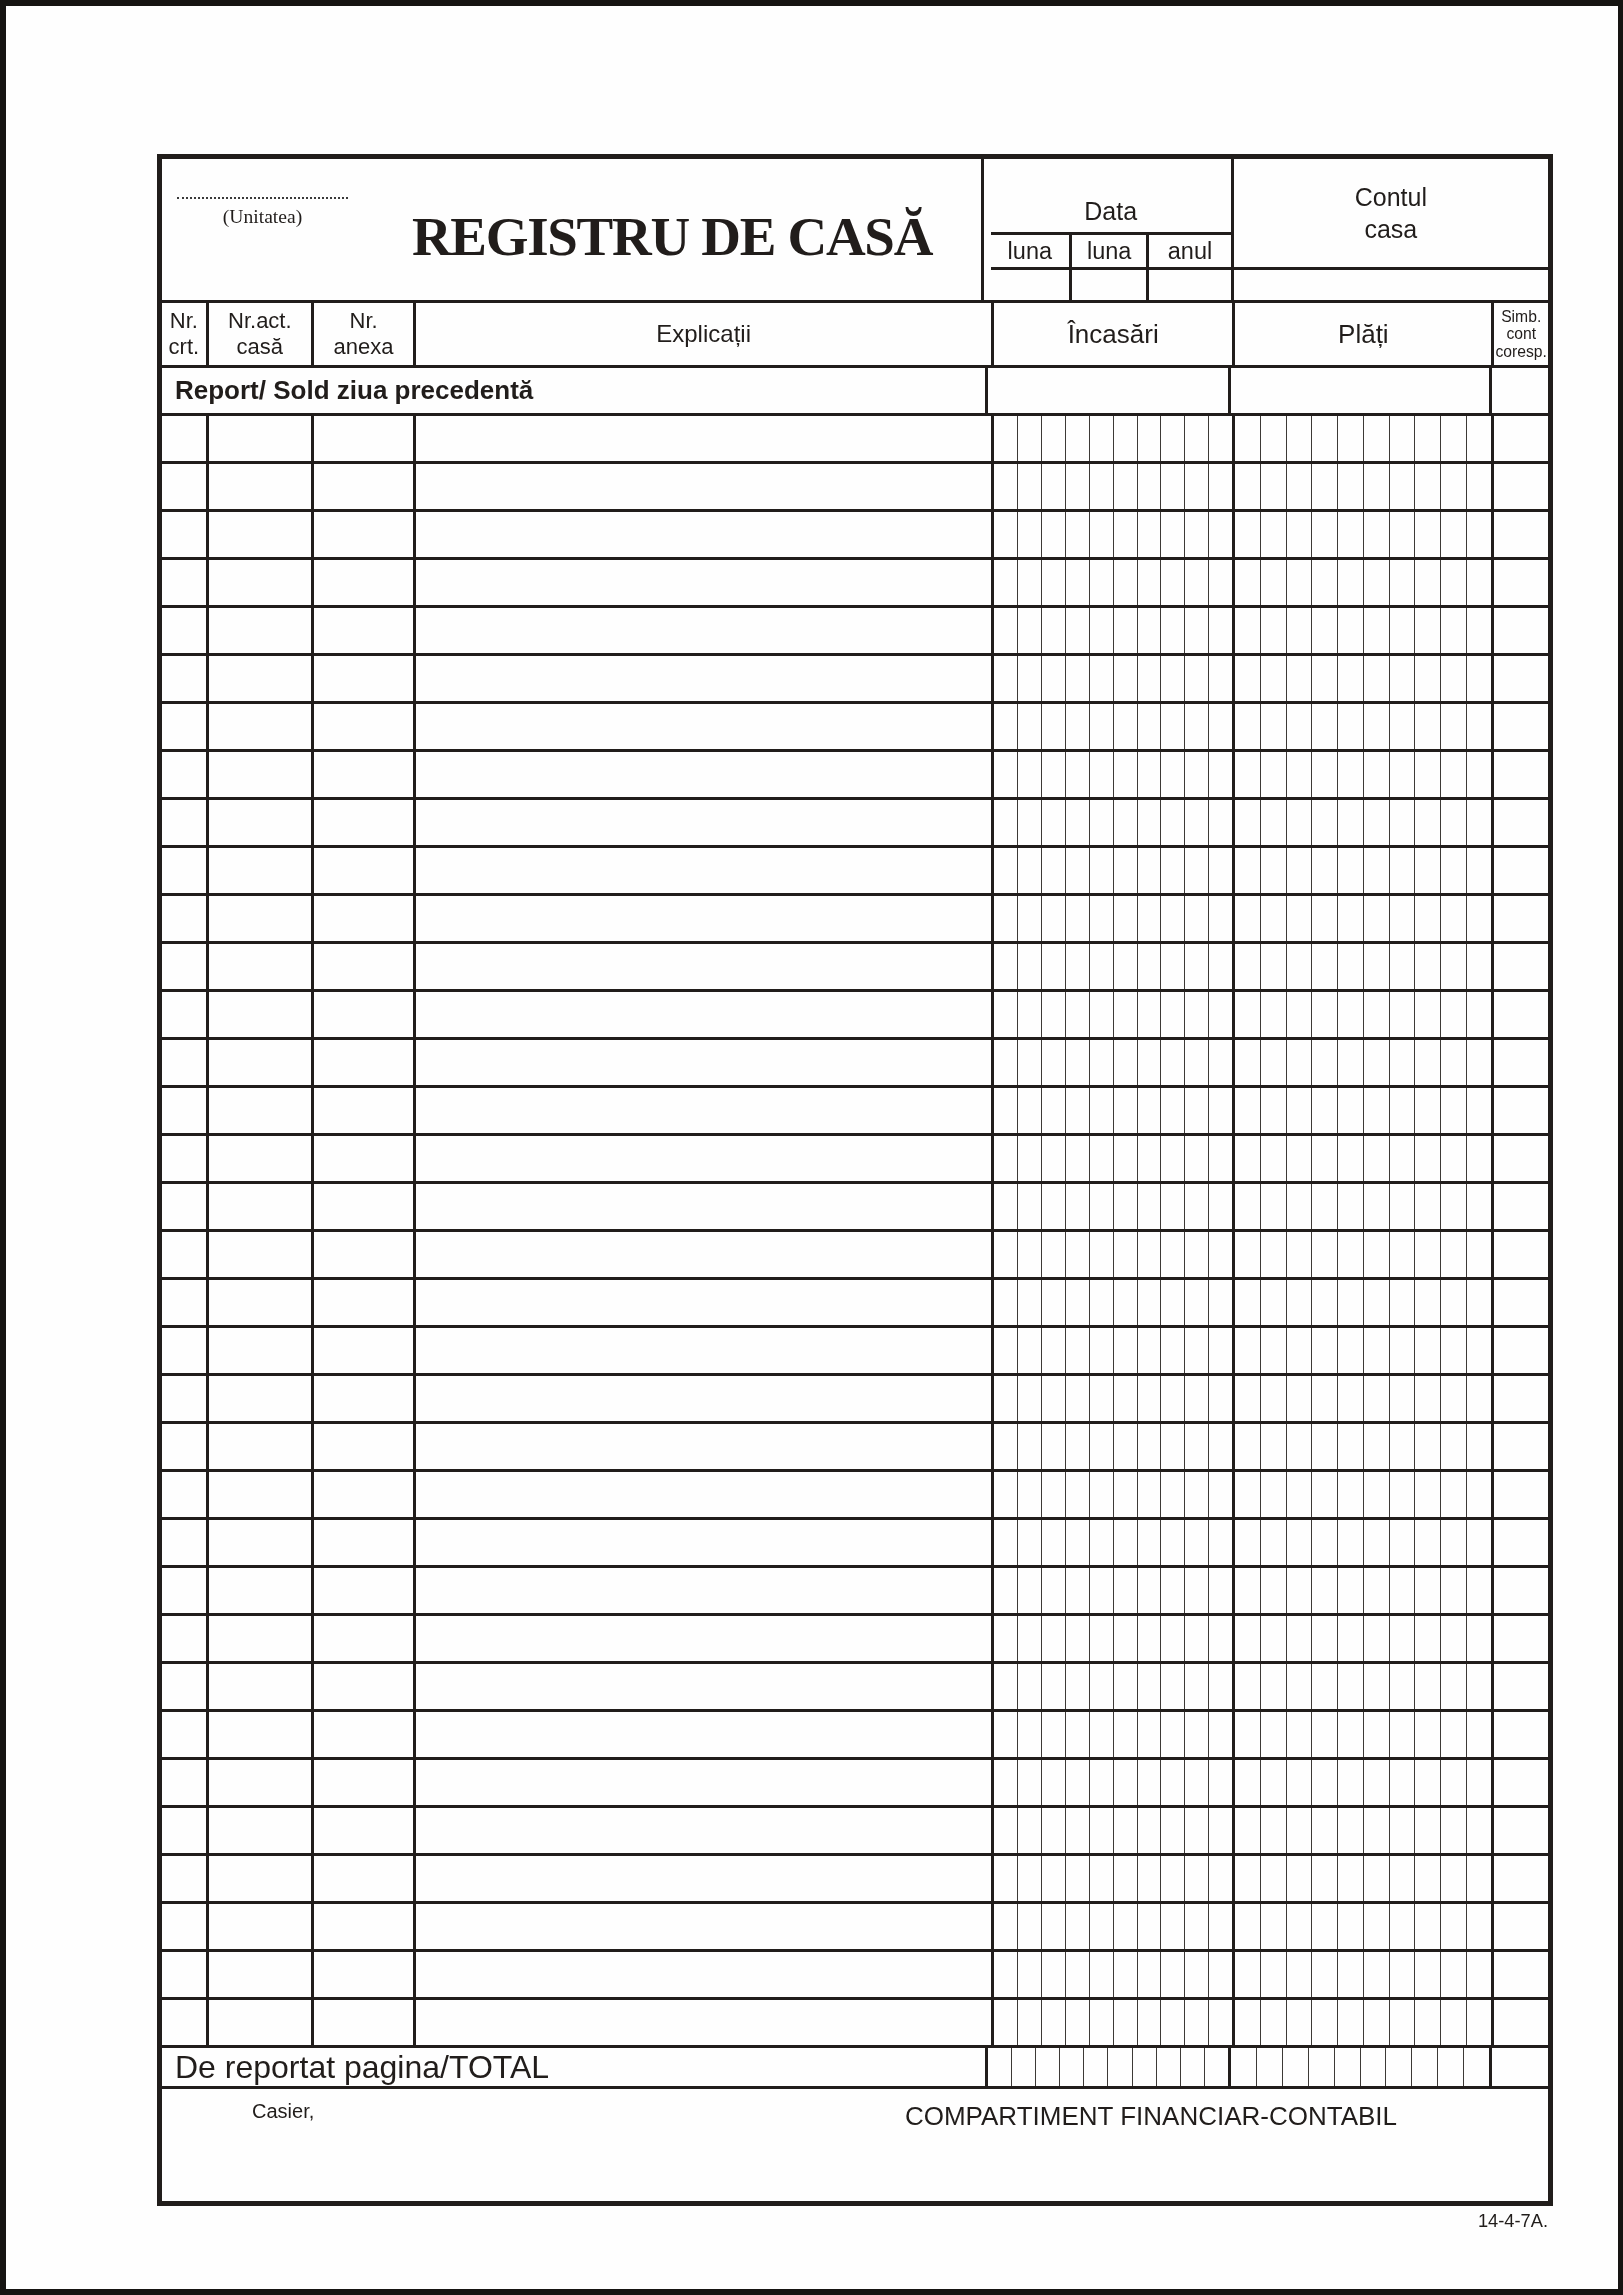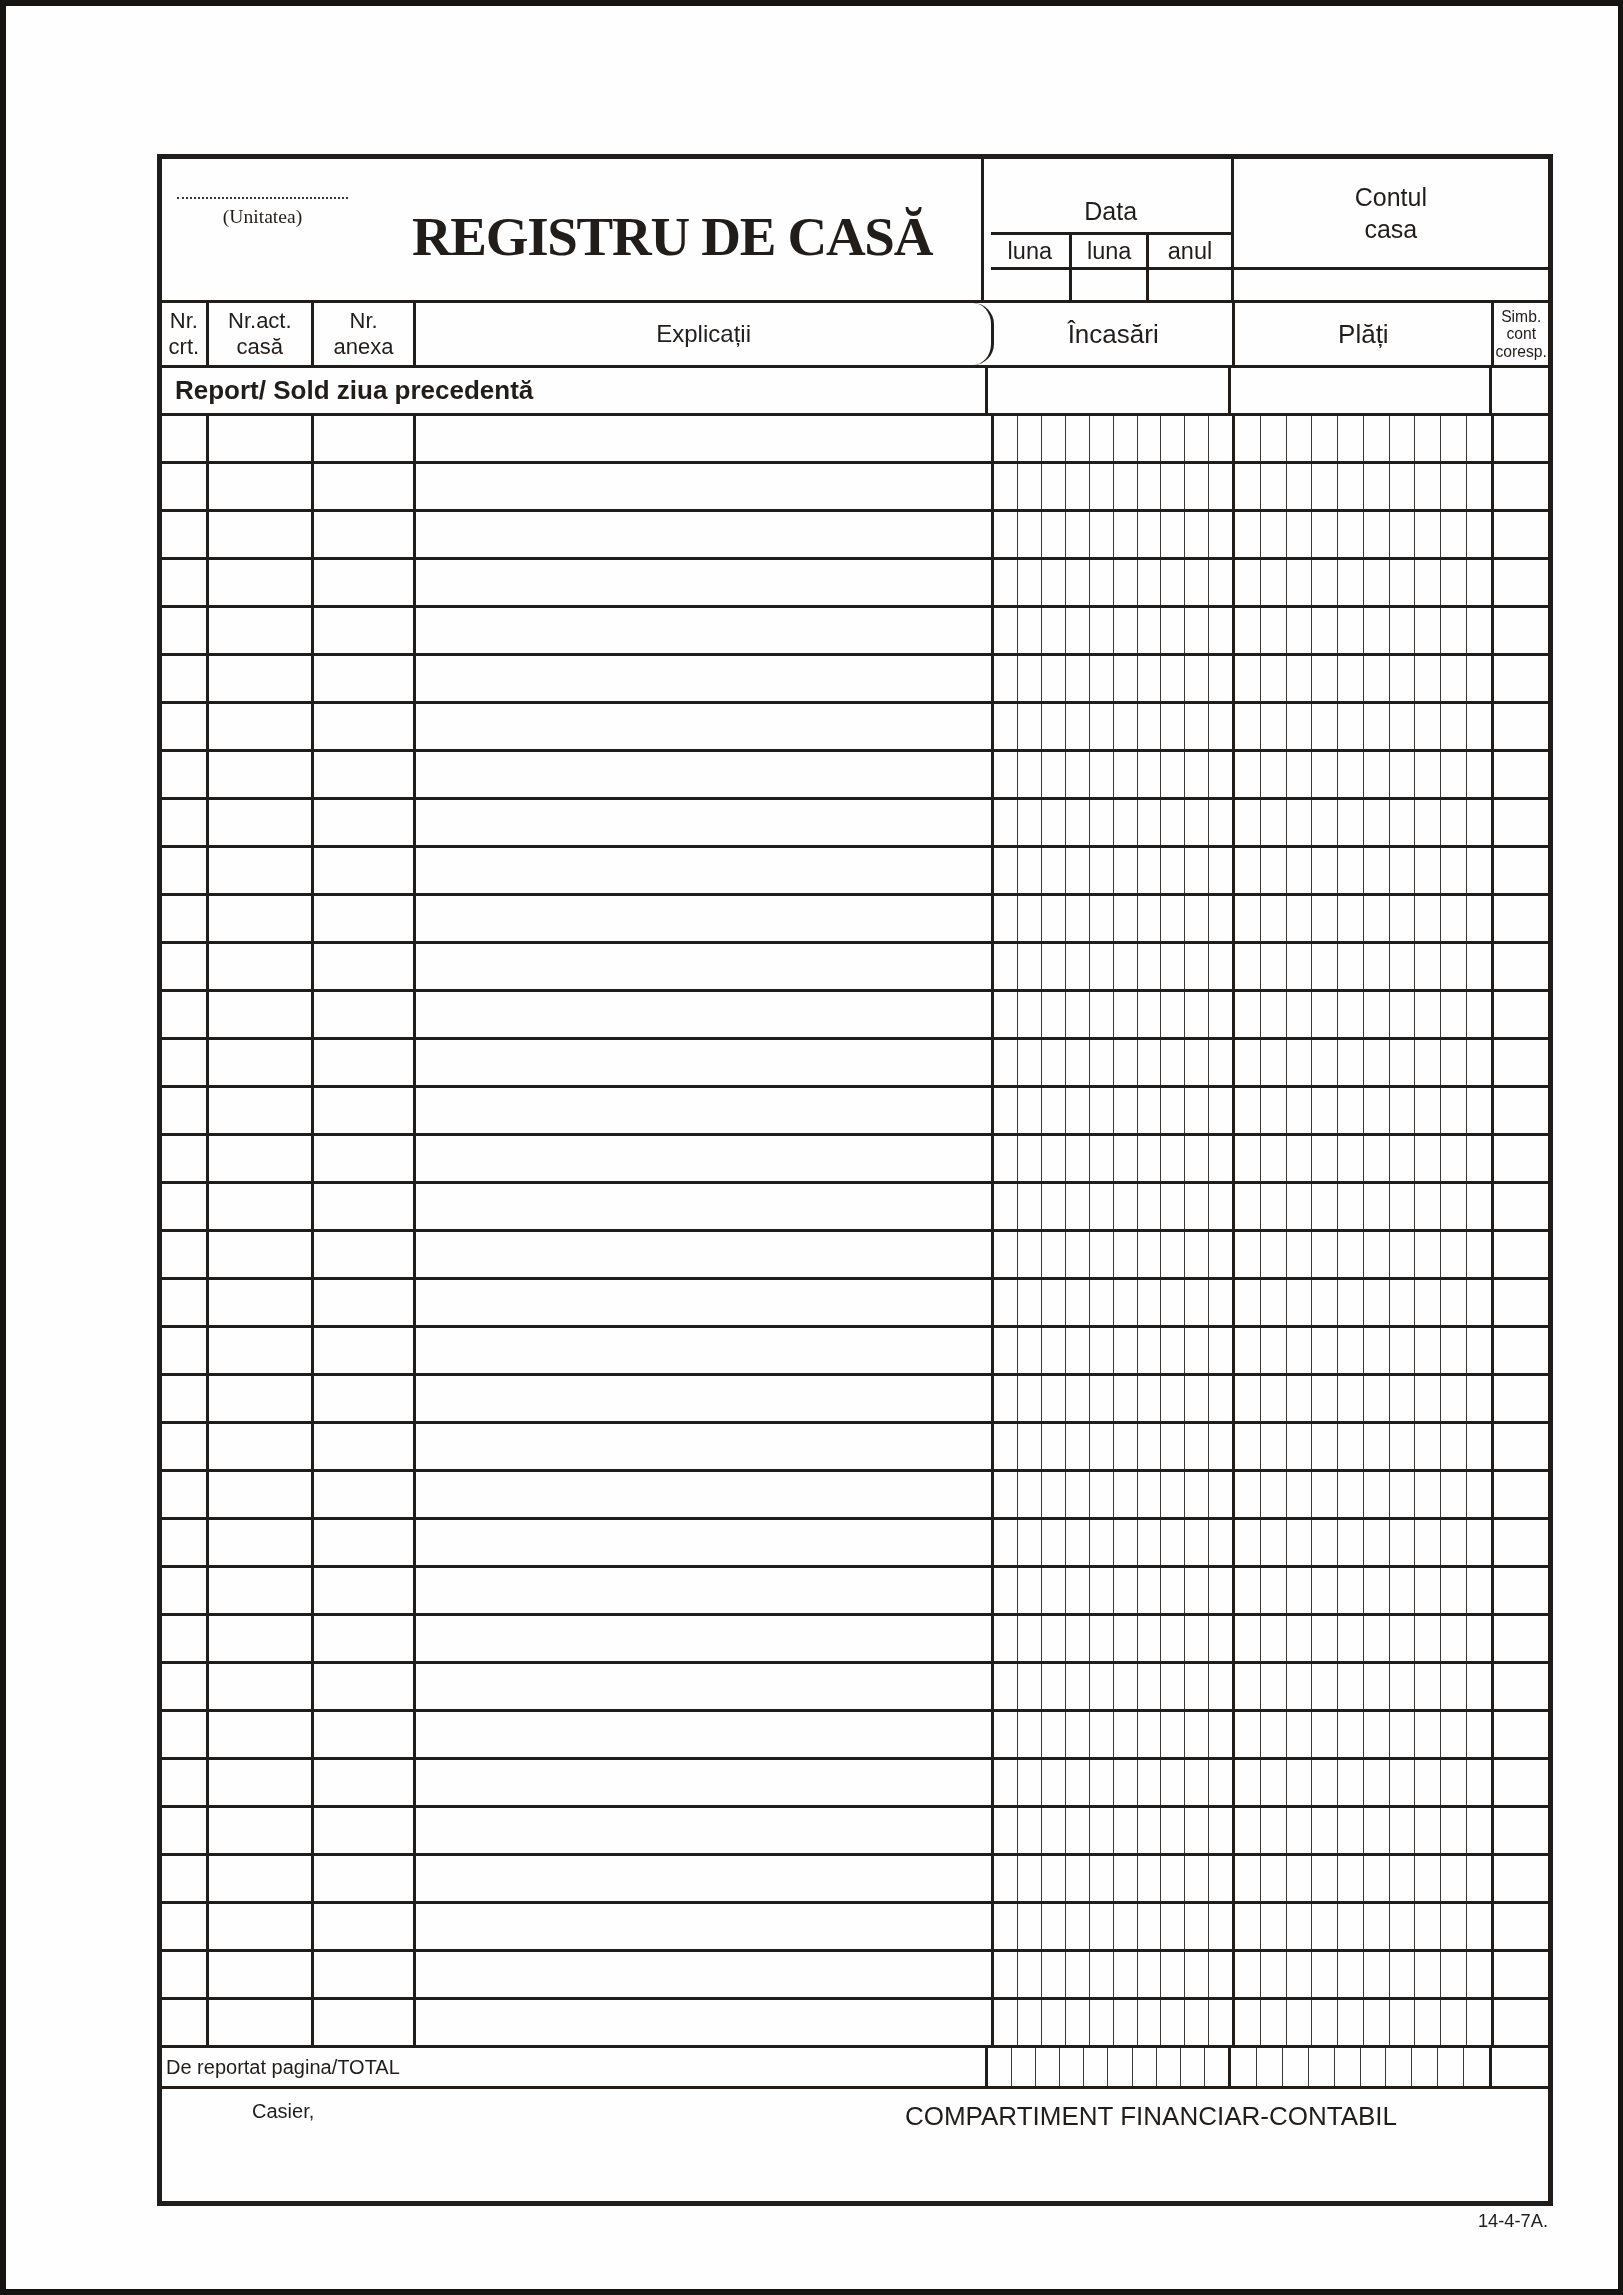--- a/index.html
+++ b/index.html
@@ -39,27 +39,27 @@
   .acct-empty{flex:1;}
   
   .trow,.thead-row{display:flex;border-bottom:3.3px solid var(--ink);flex:0 0 auto;}
   .cell,.th{border-right:3.3px solid var(--ink);height:100%;}
   .c1{width:47px;}.c2{width:106px;}.c3{width:103px;}.c4{width:582px;}
   .c5{width:243px;}.c6{width:261px;}.c7{width:54px;border-right:none;}
   .merged{width:826px;}
   .thead-row{height:65px;}
   .th{display:flex;flex-direction:column;justify-content:center;font-size:22px;line-height:1.18;text-align:center;}
   .th.big{font-size:26px;}
-  .th.expl{font-size:24px;border-radius:21px;}
+  .th.expl{font-size:24px;}
   .th.small{font-size:15.7px;line-height:1.12;}
   .report-row{height:52px;}
   .report-label{display:flex;align-items:center;padding-left:13px;font-size:26px;font-weight:bold;}
   .trow{height:48px;}
   .carry-row{height:41px;display:flex;border-bottom:3.3px solid var(--ink);flex:0 0 auto;}
-  .carry-label{display:flex;align-items:center;padding-left:4px;font-size:20px;}
+  .carry-label{display:flex;align-items:center;padding-left:13px;font-size:32px;}
   .digits{display:flex;width:100%;height:100%;}
   .digit{flex:1;border-right:1.3px solid var(--thin);}
   .digit:last-child{border-right:none;}
   
   .footer{flex:1;position:relative;}
   .cashier{position:absolute;left:90px;top:10.5px;font-size:20px;}
   .dept{position:absolute;left:989px;top:11.8px;transform:translateX(-50%);font-size:26px;white-space:nowrap;}
   .code{position:absolute;left:1373px;top:2204px;width:169px;text-align:right;font-size:18.3px;}
 </style>
 </head>

